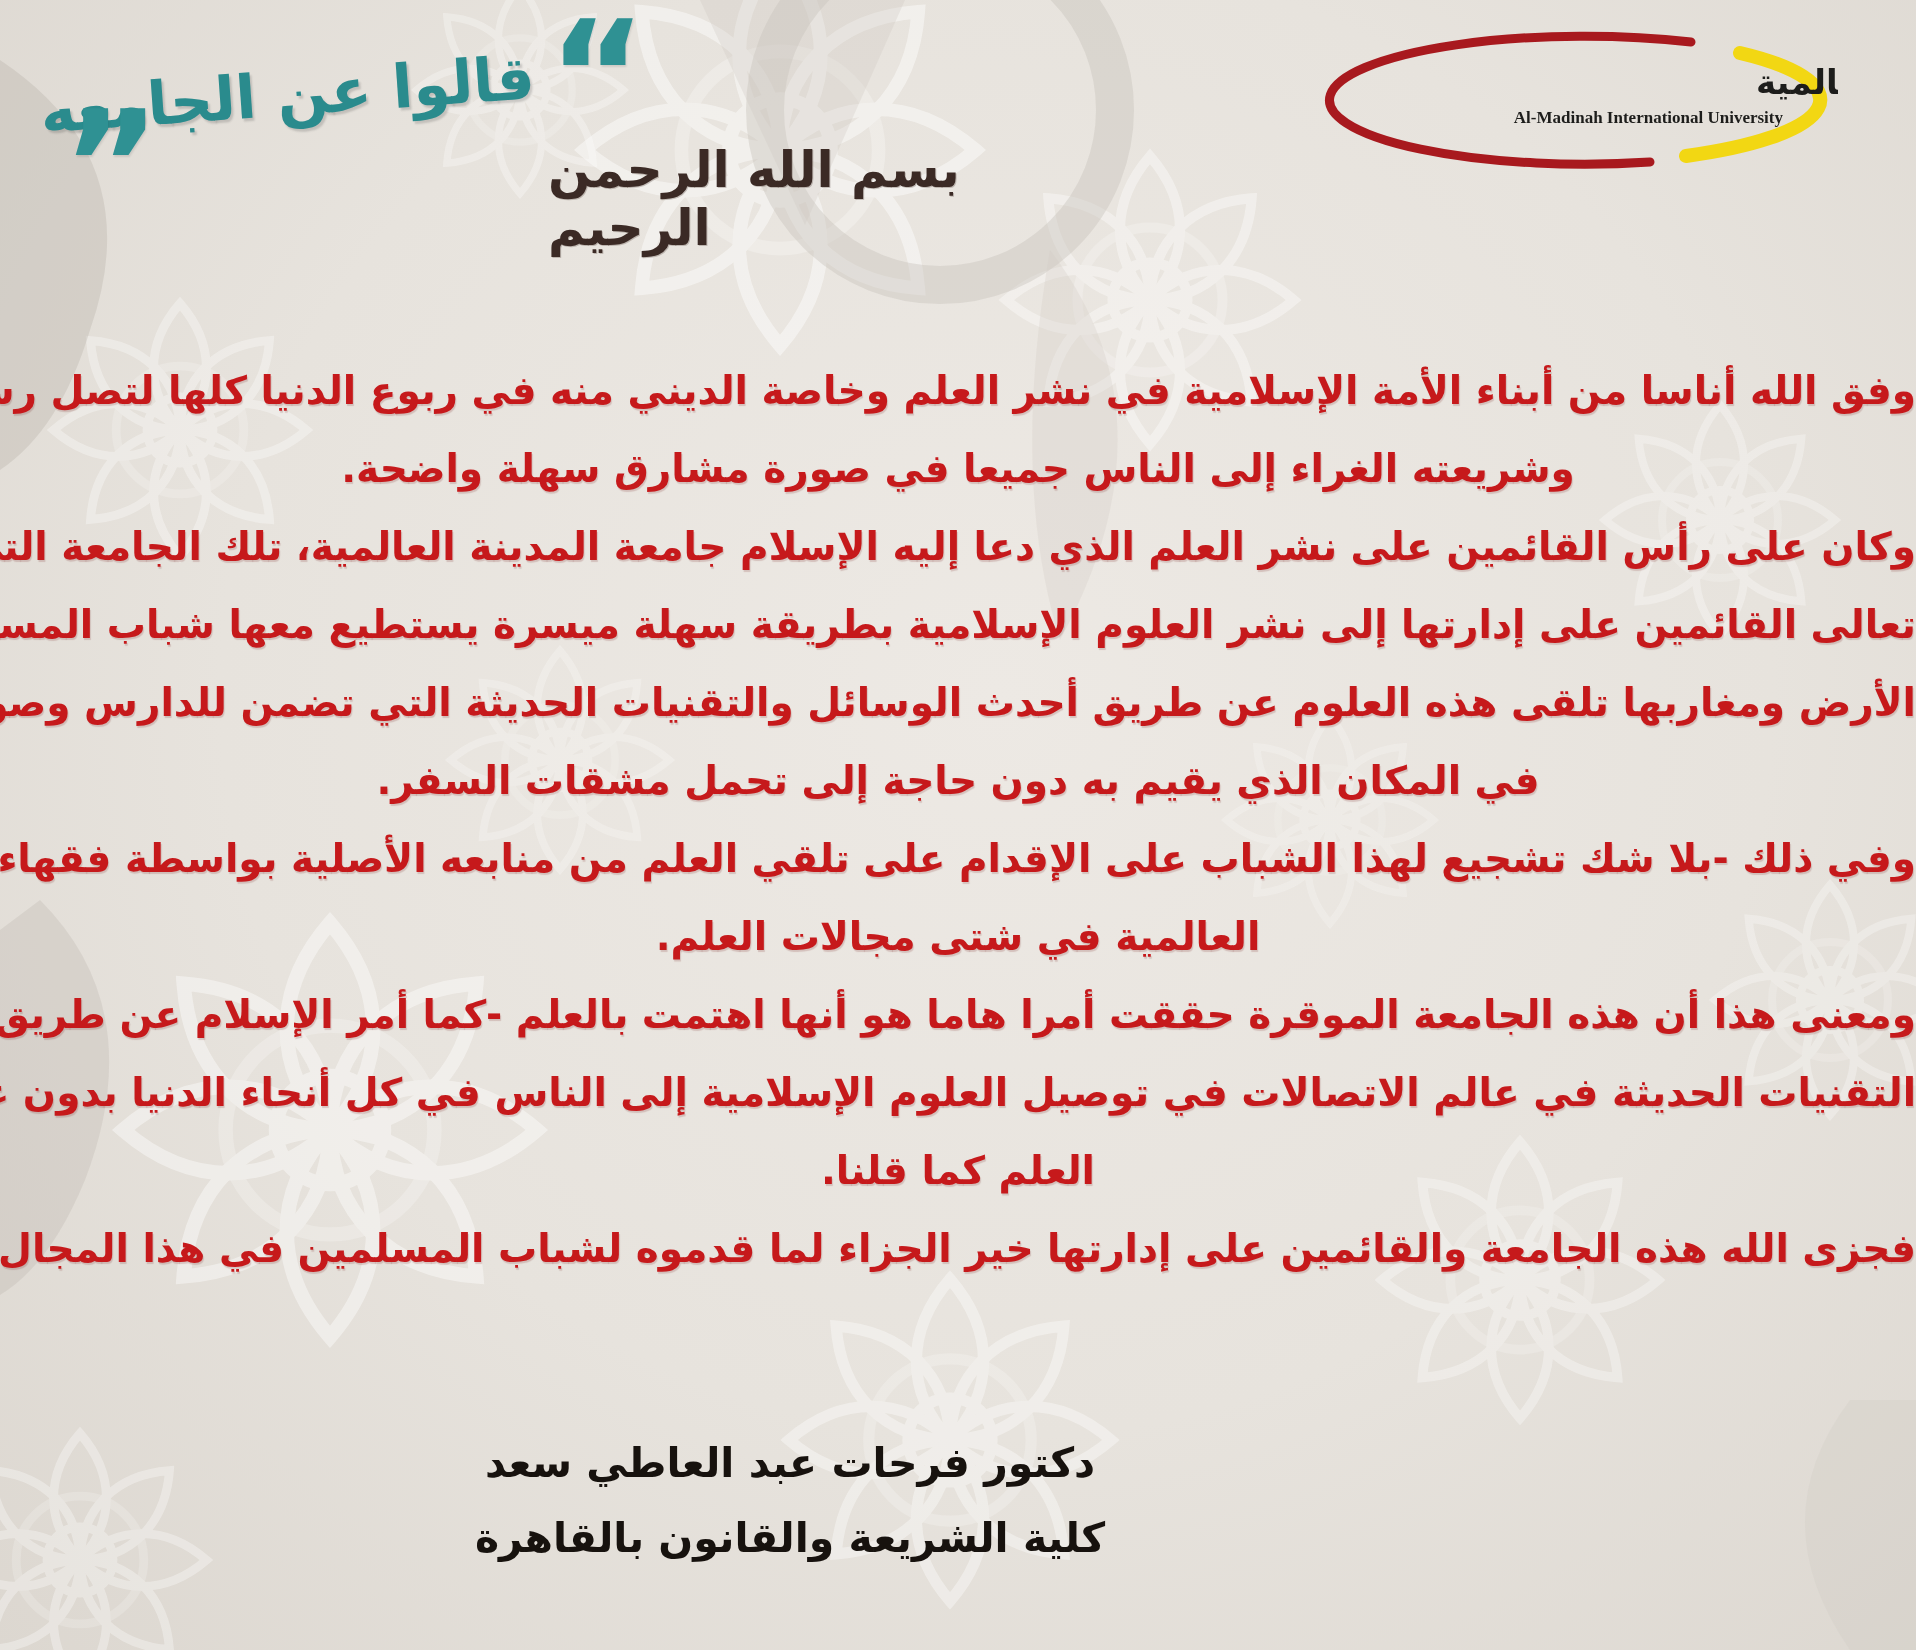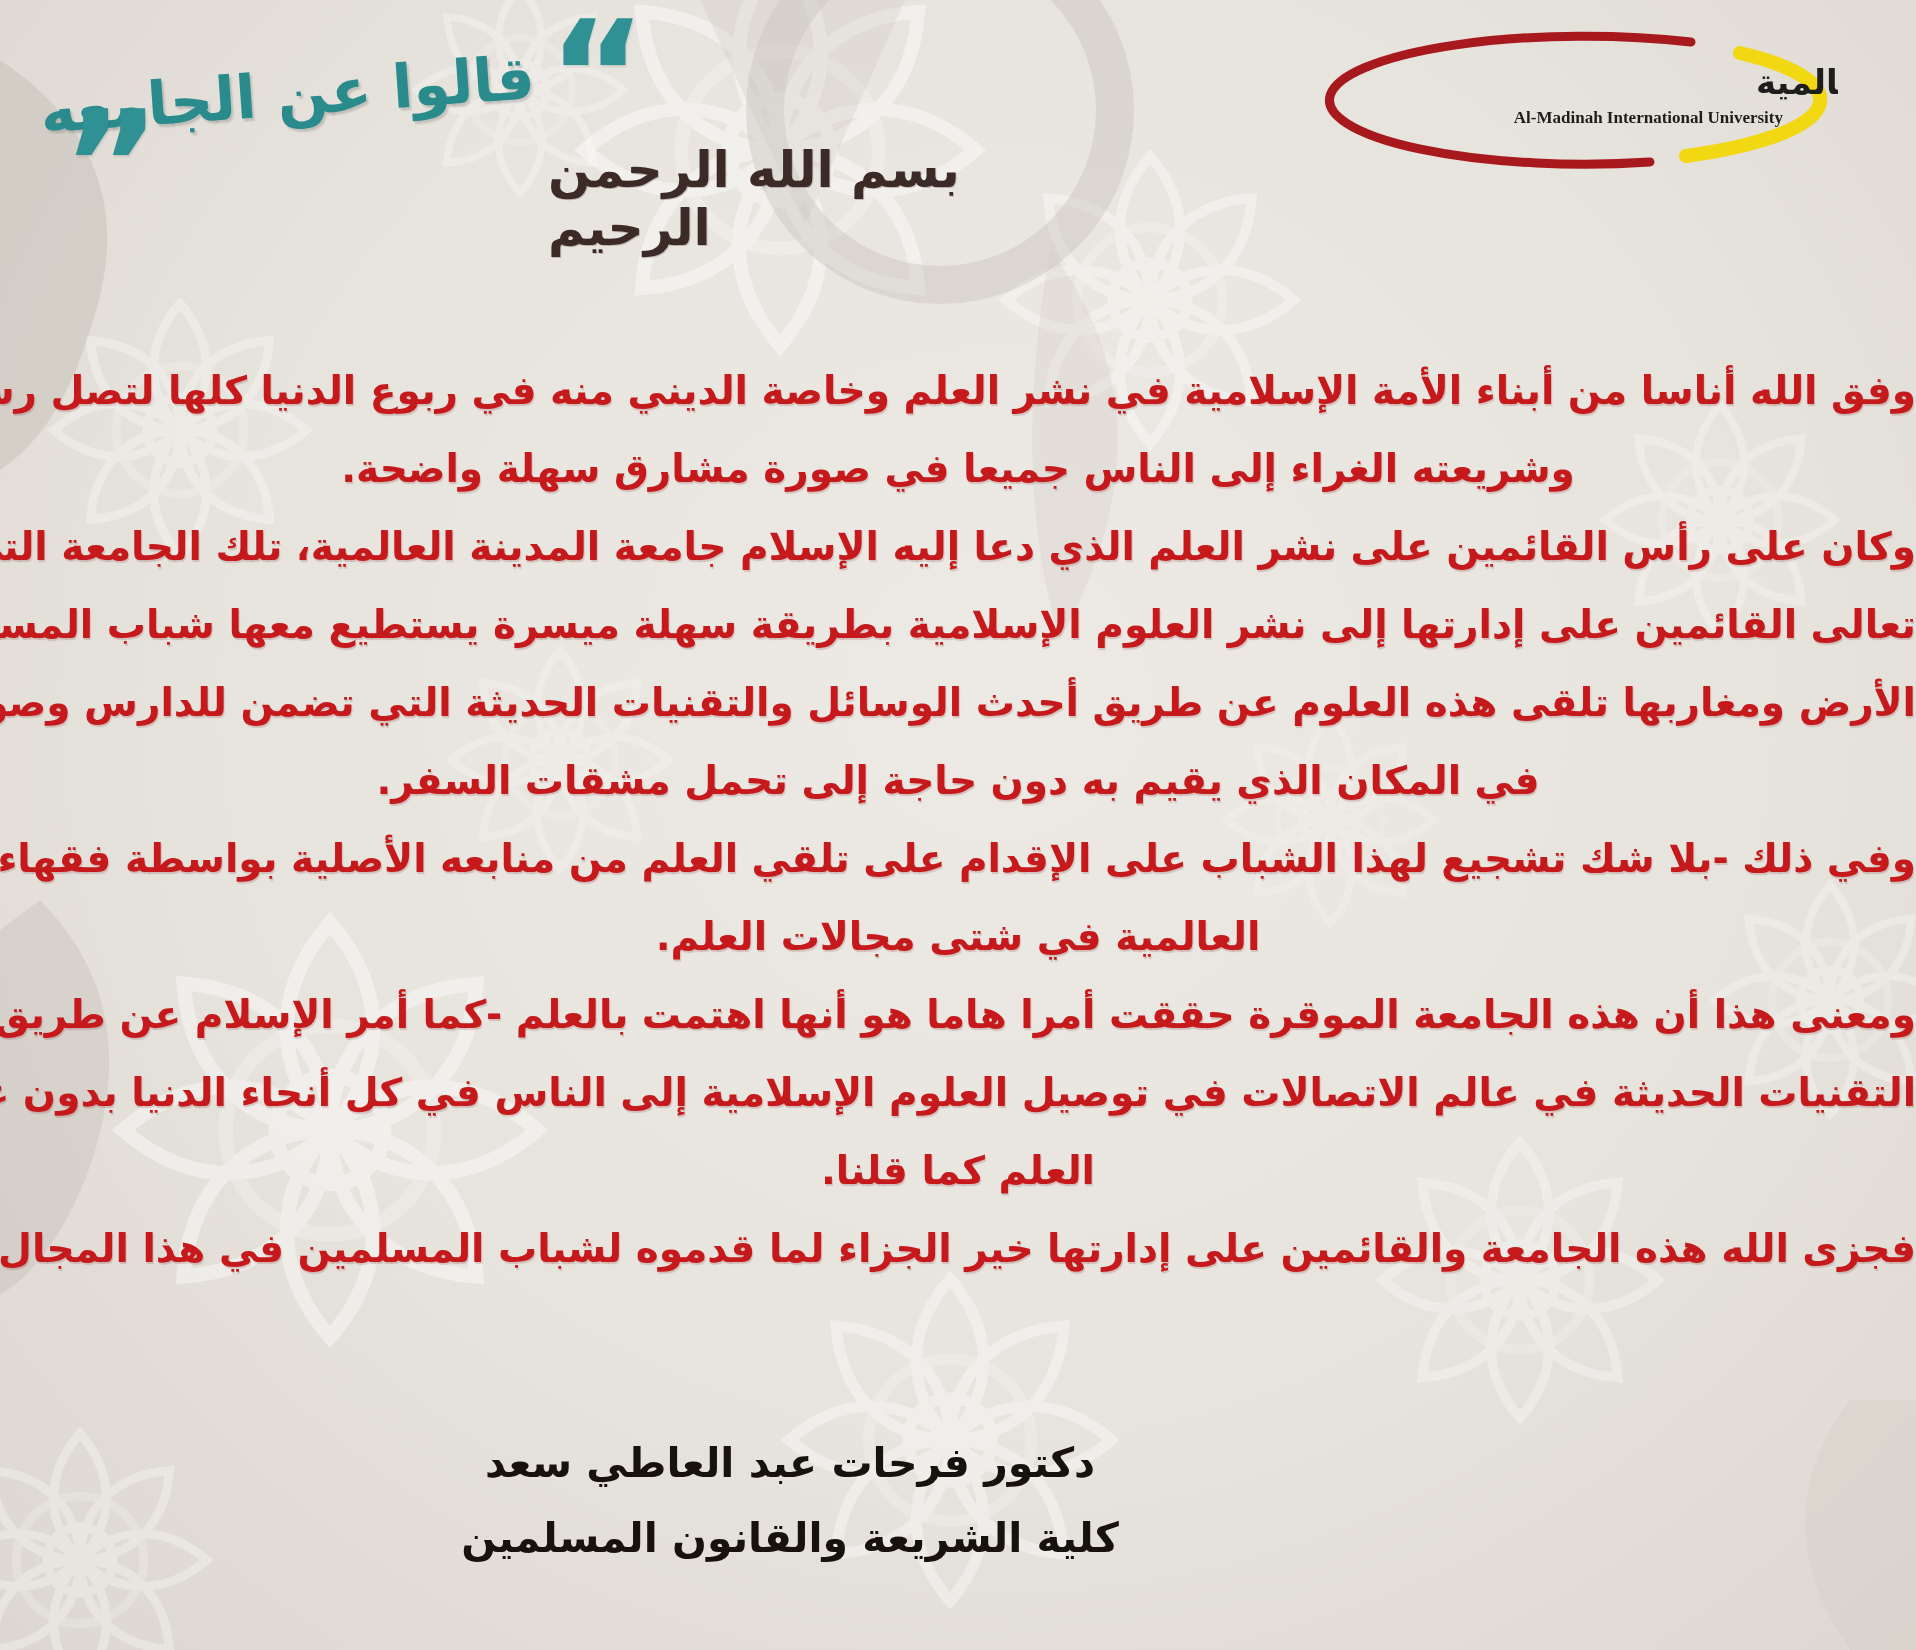--- a/index.html
+++ b/index.html
@@ -128,16 +128,16 @@
     <div class="t-line">وفي ذلك -بلا شك تشجيع لهذا الشباب على الإقدام على تلقي العلم من منابعه الأصلية بواسطة فقهاء الأمة</div>
     <div class="t-line">العالمية في شتى مجالات العلم.</div>
     <div class="t-line">ومعنى هذا أن هذه الجامعة الموقرة حققت أمرا هاما هو أنها اهتمت بالعلم -كما أمر الإسلام عن طريق تسخير</div>
     <div class="t-line">التقنيات الحديثة في عالم الاتصالات في توصيل العلوم الإسلامية إلى الناس في كل أنحاء الدنيا بدون عناء لطلاب</div>
     <div class="t-line">العلم كما قلنا.</div>
     <div class="t-line">فجزى الله هذه الجامعة والقائمين على إدارتها خير الجزاء لما قدموه لشباب المسلمين في هذا المجال.</div>
   </div>
 
   <div class="signature">
     <div class="sig-line">دكتور فرحات عبد العاطي سعد</div>
-    <div class="sig-line">كلية الشريعة والقانون المسلمين</div>
+    <div class="sig-line">كلية الشريعة والقانون بالقاهرة</div>
   </div>
 
 </div>
 
 </body></html>

